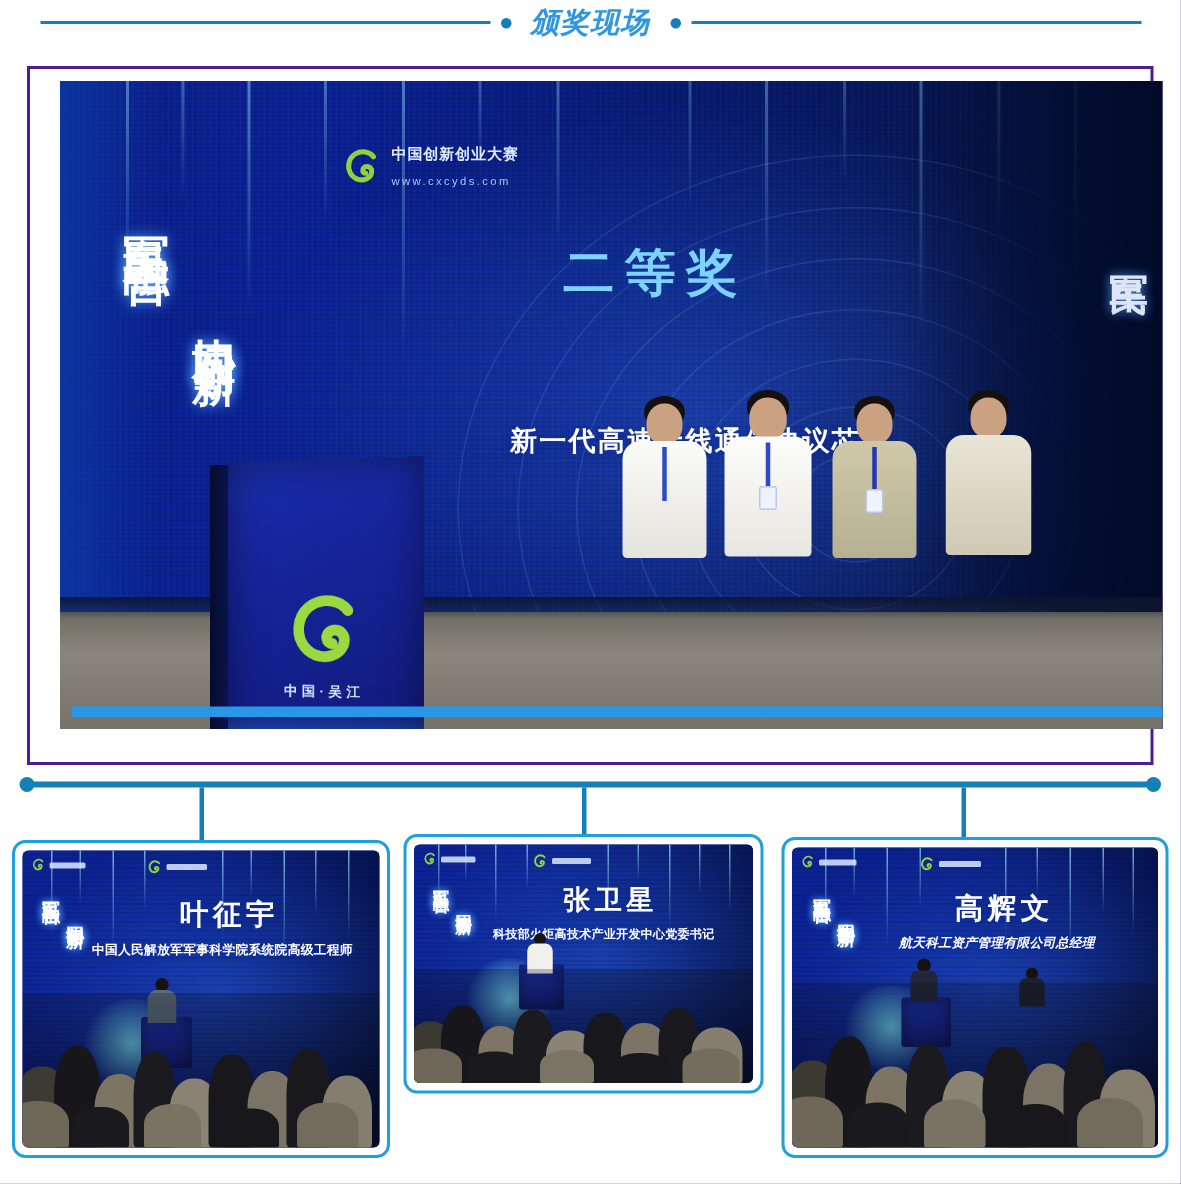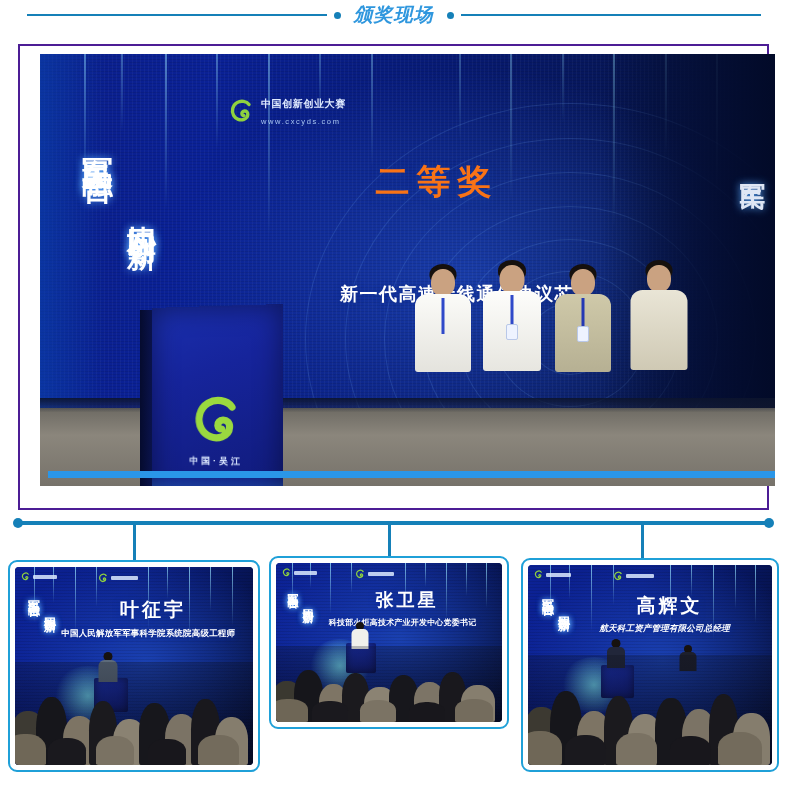--- a/index.html
+++ b/index.html
@@ -92,21 +92,21 @@
   .slogan { position:absolute; writing-mode: vertical-rl; color:#ffffff; font-weight:bold; text-shadow:0 0 9px rgba(90,170,255,.85); }
   .slogan-1 { left:36px; top:78px; font-size:31px; letter-spacing:5px; }
   .slogan-2 { left:82px; top:148px; font-size:29px; letter-spacing:5px; }
   .slogan-r { position:absolute; right:4px; top:108px; writing-mode:vertical-rl;
               color:#eaf2ff; font-weight:bold; font-size:26px; letter-spacing:4px;
               text-shadow:0 0 8px rgba(90,170,255,.8); opacity:.95; }
 
   
   .award-title {
     position:absolute; left:397px; top:105px; transform:translateX(-50%);
-    color:#f97316; font-size:34px; font-weight:bold; letter-spacing:7px;
+    color:#7dd3fc; font-size:34px; font-weight:bold; letter-spacing:7px;
     text-shadow:0 2px 10px rgba(20,60,160,.9);
     white-space:nowrap;
   }
   .proj-1 { position:absolute; left:300px; top:182px; color:#ffffff; font-size:18px; font-weight:bold; letter-spacing:1.5px; white-space:nowrap; text-shadow:0 1px 6px rgba(10,40,140,.9); }
   .proj-2 { position:absolute; left:300px; top:228px; color:#ffffff; font-size:18px; font-weight:bold; letter-spacing:1.5px; white-space:nowrap; text-shadow:0 1px 6px rgba(10,40,140,.9); }
 
   
   .floor {
     position:absolute; left:0; bottom:0; width:100%; height:78px;
     background: linear-gradient(180deg, #6d6a63 0%, #8b867c 35%, #76726a 100%);

